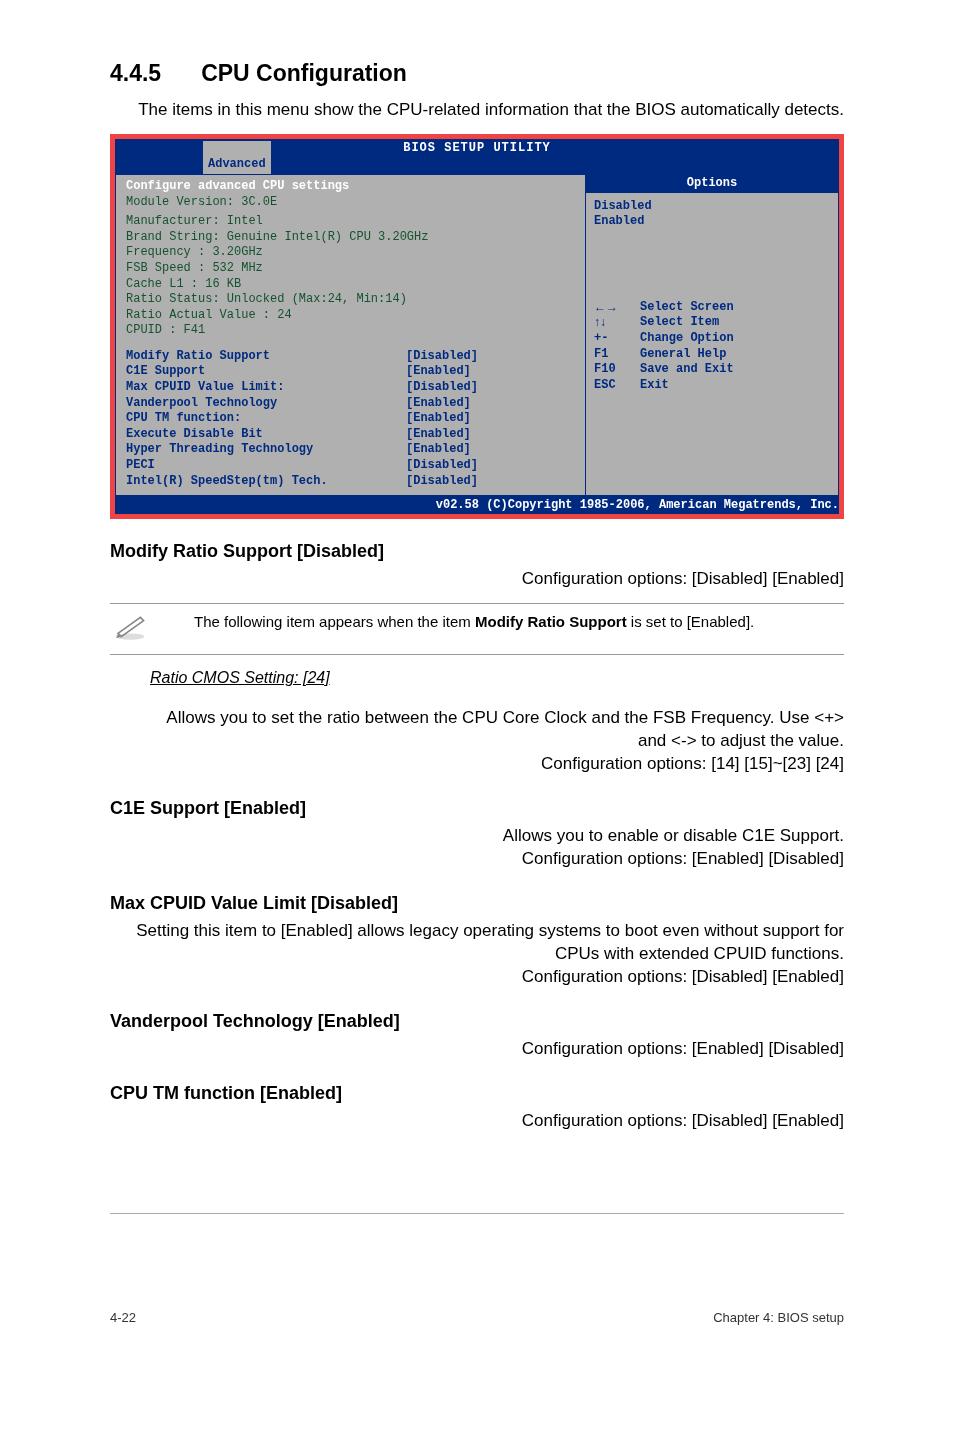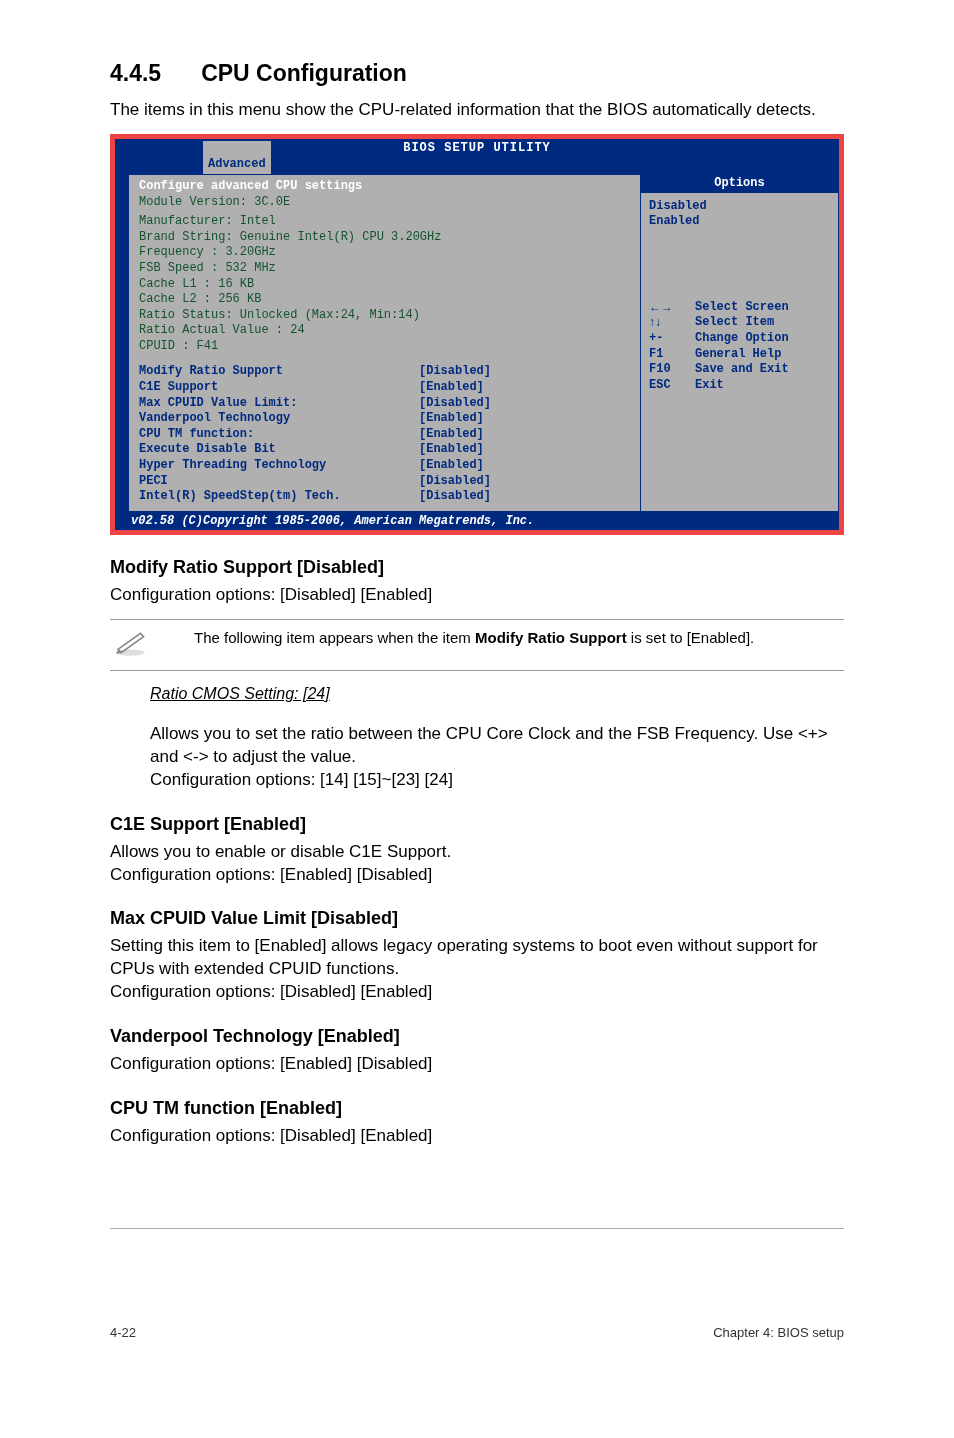--- a/index.html
+++ b/index.html
@@ -6,21 +6,21 @@
     body { 
       font-family: Arial, Helvetica, sans-serif; 
       background: #fff;
       width: 954px;
       margin: 0 auto;
       padding: 60px 110px 40px 110px;
       color: #000;
     }
     .h2 { font-size: 23px; font-weight: bold; margin-bottom: 12px; }
     .h2 .secnum { margin-right: 40px; }
-    .body-text { font-size: 17px; line-height: 1.35; margin-bottom: 12px; }
+    .body-text { font-size: 17px; line-height: 1.35; margin-bottom: 12px; text-align: right; }
     .h3 { font-size: 18px; font-weight: bold; margin-top: 22px; margin-bottom: 6px; }
     .sub-under { font-style: italic; text-decoration: underline; font-size: 16px; }
     .indent { margin-left: 40px; }
     .note-box { border-top: 1px solid #999; border-bottom: 1px solid #999; padding: 8px 0; margin: 10px 0 14px 0; display: flex; align-items: flex-start; gap: 12px; }
     .note-icon svg { width: 40px; height: 30px; }
     .note-text { font-size: 15px; line-height: 1.35; padding-left: 32px; }
     .footer { display: flex; justify-content: space-between; font-size: 13px; margin-top: 90px; border-top: 0; padding-top: 6px; color: #333;}
     .footer-rule { border-top: 1px solid #aaa; margin-top: 80px; height: 0;}
     
     
@@ -30,33 +30,33 @@
       font-weight: bold;
       color: #fff;
       width: 100%;
       border: 5px solid #ef4444;
       background: #002a80;
       margin-bottom: 22px;
     }
     .bios-title { text-align: center; color: #fff; padding: 2px 0; letter-spacing: 1px;}
     .bios-tabs { padding: 0 0 3px 88px; }
     .bios-tab { background: #b0b0b0; color: #002a80; padding: 16px 5px; font-weight: bold;}
-    .bios-body { display: flex; padding-left: 13px; }
+    .bios-body { display: flex; }
     .bios-left { flex: 1; background: #b0b0b0; color: #002a80; border: 1px solid #002a80; border-right: none; padding: 4px 10px 6px 10px; line-height: 1.3; }
-    .bios-right { width: 199px; background: #b0b0b0; color: #002a80; border: 1px solid #002a80; padding: 4px 8px 6px 8px; line-height: 1.3;}
+    .bios-right { width: 254px; background: #b0b0b0; color: #002a80; border: 1px solid #002a80; padding: 4px 8px 6px 8px; line-height: 1.3;}
     .bios-left .header-row { color: #fff; font-weight: bold; }
     .bios-left .info { color: #14532d; font-weight: normal; }
     .bios-left .setting-row { display: flex; color: #002a80; font-weight: bold; }
     .bios-left .setting-row .label { flex: 0 0 280px; }
     .bios-right .options-hdr { background: #002a80; color: #fff; text-align: center; padding: 1px 0; margin: -4px -8px 6px -8px;}
     .bios-right .enabled { font-weight: bold; }
     .bios-right .nav { margin-top: 70px; font-weight: bold;}
     .bios-right .nav-row { display:flex; }
     .bios-right .nav-row .key { width: 46px; }
-    .bios-footer { text-align: left; padding: 2px 16px; font-weight: bold; color: #fff; font-style: italic;}
+    .bios-footer { text-align: right; padding: 2px 0; font-weight: bold; color: #fff;}
     .arrow { font-family: Arial, sans-serif; }
   </style>
 </head>
 <body>
 
 <div class="h2">
   <span class="secnum">4.4.5</span><span>CPU Configuration</span>
 </div>
 
 <p class="body-text">The items in this menu show the CPU-related information that the BIOS automatically detects.</p>
@@ -69,21 +69,20 @@
   <div class="bios-body">
     <div class="bios-left">
       <div class="header-row">Configure advanced CPU settings</div>
       <div class="info">Module Version: 3C.0E</div>
       <div style="height:4px;"></div>
       <div class="info">Manufacturer: Intel</div>
       <div class="info">Brand String: Genuine Intel(R) CPU 3.20GHz</div>
       <div class="info">Frequency   : 3.20GHz</div>
       <div class="info">FSB Speed   : 532 MHz</div>
       <div class="info">Cache L1    : 16 KB</div>
-      <div class="info">Cache L2    : 256 KB</div>
       <div class="info">Ratio Status: Unlocked (Max:24, Min:14)</div>
       <div class="info">Ratio Actual Value : 24</div>
       <div class="info">CPUID       : F41</div>
       <div style="height:10px;"></div>
       <div class="setting-row">
           <span class="label">Modify Ratio Support</span>
           <span>[Disabled]</span>
         </div>
       <div class="setting-row">
           <span class="label">C1E Support</span>

